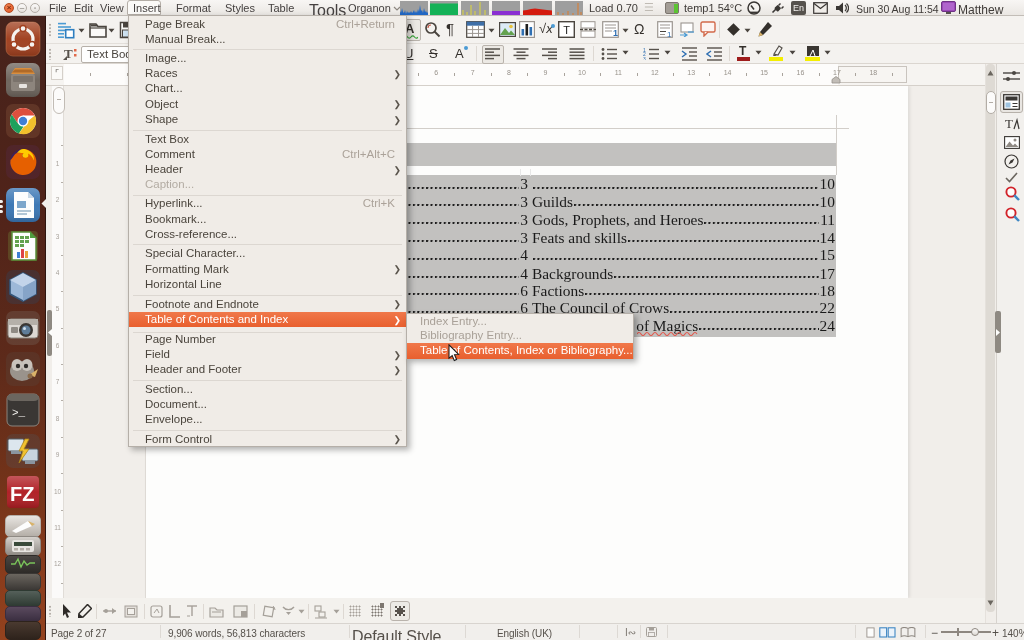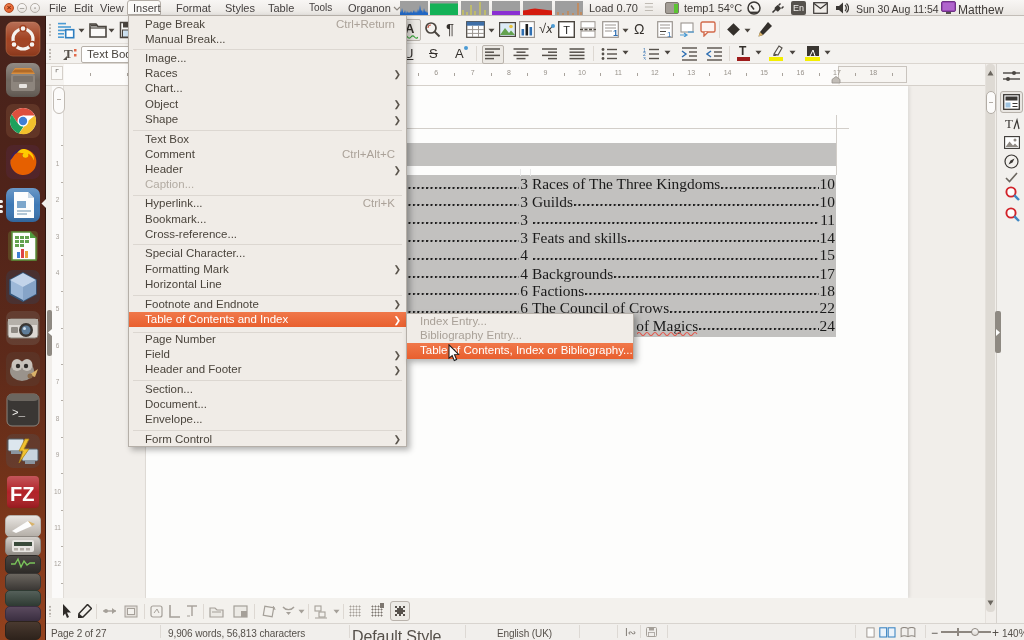--- a/index.html
+++ b/index.html
@@ -46,30 +46,30 @@
   </div>
 <div class="tkrow ser" style="left:218px;top:281.7px;width:310px">
     <span class="dots"></span>
     <span>6</span>
   </div>
 <div class="tkrow ser" style="left:218px;top:299.4px;width:310px">
     <span class="dots"></span>
     <span>6</span>
   </div>
 <div class="tkrow ser" style="left:532px;top:175.3px;width:303px">
-    <span>Races of The Three Kingdoms</span>
     <span class="dots"></span>
     <span>10</span>
   </div>
 <div class="tkrow ser" style="left:532px;top:193.0px;width:303px">
     <span>Guilds</span>
     <span class="dots"></span>
     <span>10</span>
   </div>
 <div class="tkrow ser" style="left:532px;top:210.8px;width:303px">
+    <span>Gods, Prophets, and Heroes</span>
     <span class="dots"></span>
     <span>11</span>
   </div>
 <div class="tkrow ser" style="left:532px;top:228.5px;width:303px">
     <span>Feats and skills</span>
     <span class="dots"></span>
     <span>14</span>
   </div>
 <div class="tkrow ser" style="left:532px;top:246.2px;width:303px">
     <span class="dots"></span>
@@ -173,21 +173,21 @@
 <div class="ab" style="left:0;top:0;width:1024px;height:16px;background:linear-gradient(#f8f6f4,#eae7e3);border-bottom:1px solid #c2bdb7"></div>
 <div class="ab" style="left:4px;top:3px;width:10px;height:10px;border-radius:50%;background:radial-gradient(circle at 35% 30%,#f08454,#e35420);border:1px solid #b34a20;color:#7e2f10;font-size:8px;line-height:8px;text-align:center;font-weight:bold">×</div>
 <div class="ab" style="left:17px;top:3px;width:10px;height:10px;border-radius:50%;background:linear-gradient(#fbfaf9,#e6e2dd);border:1px solid #b3ada6;color:#6b665f;font-size:8px;line-height:7px;text-align:center">–</div>
 <div class="ab" style="left:30px;top:3px;width:10px;height:10px;border-radius:50%;background:linear-gradient(#fbfaf9,#e6e2dd);border:1px solid #b3ada6;color:#6b665f;font-size:6px;line-height:8px;text-align:center">▫</div>
 <span class="ab" style="left:49px;top:2px;font-size:11px;color:#454140">File</span>
 <span class="ab" style="left:74px;top:2px;font-size:11px;color:#454140">Edit</span>
 <span class="ab" style="left:100px;top:2px;font-size:11px;color:#454140">View</span>
 <span class="ab" style="left:176px;top:2px;font-size:11px;color:#454140">Format</span>
 <span class="ab" style="left:225px;top:2px;font-size:11px;color:#454140">Styles</span>
 <span class="ab" style="left:268px;top:2px;font-size:11px;color:#454140">Table</span>
-<span class="ab" style="left:309px;top:2px;font-size:10px;color:#454140">Tools</span>
+<span class="ab" style="left:309px;top:2px;font-size:16px;color:#454140">Tools</span>
 <span class="ab" style="left:348px;top:2px;font-size:11px;color:#454140">Organon</span>
 <div class="ab" style="left:127px;top:0px;width:34px;height:15px;background:#fbfaf8;border:1px solid #b3ada6;border-radius:3px 3px 0 0"></div>
 <span class="ab" style="left:133px;top:2px;font-size:11px;color:#454140">Insert</span>
 <svg class="ab" style="left:393px;top:6px" width="8" height="5" viewBox="0 0 8 5">
     <path d="M1 1 L4 4 L7 1" fill="none" stroke="#8d8780" stroke-width="1.2"></path>
   </svg>
 <svg class="ab" style="left:400px;top:1px" width="28" height="14" viewBox="0 0 28 14">
     <rect width="28" height="14" fill="#9e9e9e"></rect>
     <path d="M0 14 L0 10 L1 12 L2 7 L3 11 L4 12 L5 9 L6 13 L7 10 L8 12 L9 11 L10 12 L11 10 L12 12 L13 11 L14 9 L15 12 L16 10 L17 12 L18 8 L19 11 L20 4 L21 10 L22 9 L23 12 L24 7 L25 11 L26 10 L27 12 L28 11 L28 14 Z" fill="#2268c4"></path>
   </svg>

